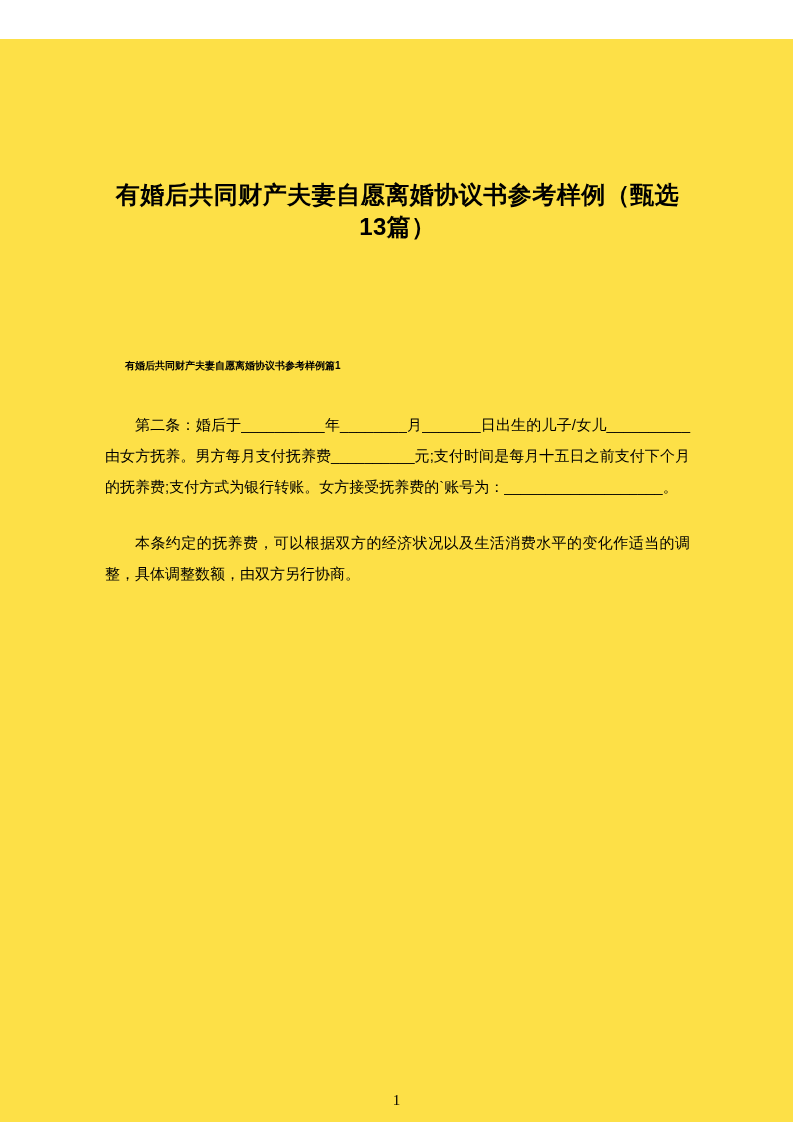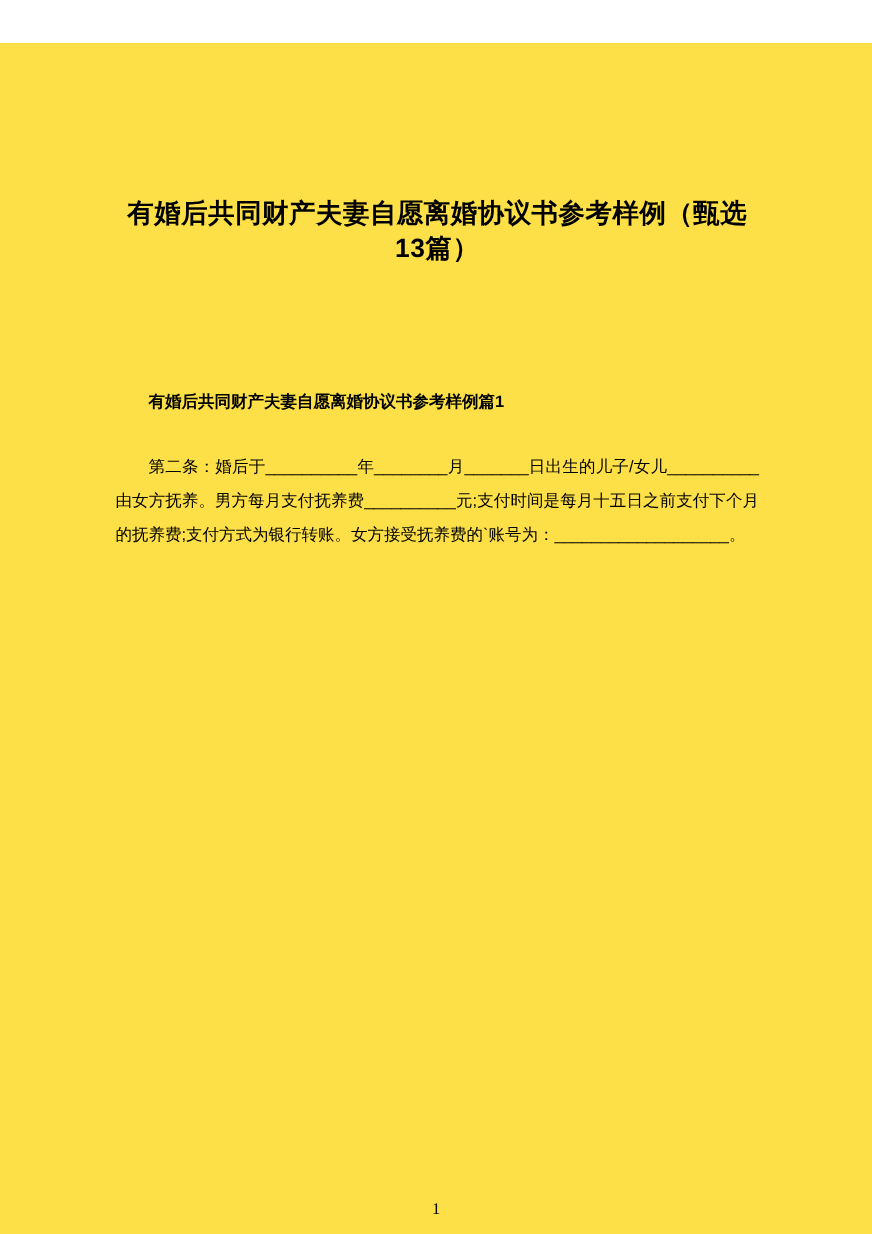--- a/index.html
+++ b/index.html
@@ -24,21 +24,21 @@
   }
   .doc-title {
     font-size: 24px;
     font-weight: bold;
     text-align: center;
     line-height: 32px;
     margin: 0 0 112px 0;
     letter-spacing: 0.5px;
   }
   .section-heading {
-    font-size: 15px;
+    font-size: 10px;
     font-weight: bold;
     text-indent: 2em;
     line-height: 22px;
     margin: 0 0 32px 0;
   }
   .para {
     font-size: 15px;
     line-height: 31px;
     text-indent: 2em;
     margin: 0 0 25px 0;
@@ -68,18 +68,19 @@
     <h1 class="doc-title">有婚后共同财产夫妻自愿离婚协议书参考样例（甄选13篇）</h1>
 
     <h2 class="section-heading">有婚后共同财产夫妻自愿离婚协议书参考样例篇1</h2>
 
 
 
 
 
     <p class="para">第二条：婚后于__________年________月_______日出生的儿子/女儿__________由女方抚养。男方每月支付抚养费__________元;支付时间是每月十五日之前支付下个月的抚养费;支付方式为银行转账。女方接受抚养费的`账号为：___________________。</p>
 
+    <p class="para">本条约定的抚养费，可以根据双方的经济状况以及生活消费水平的变化作适当的调整，具体调整数额，由双方另行协商。</p>
 
 
   </div>
 
   <div class="page-number">1</div>
 </div>
 
 </body></html>

